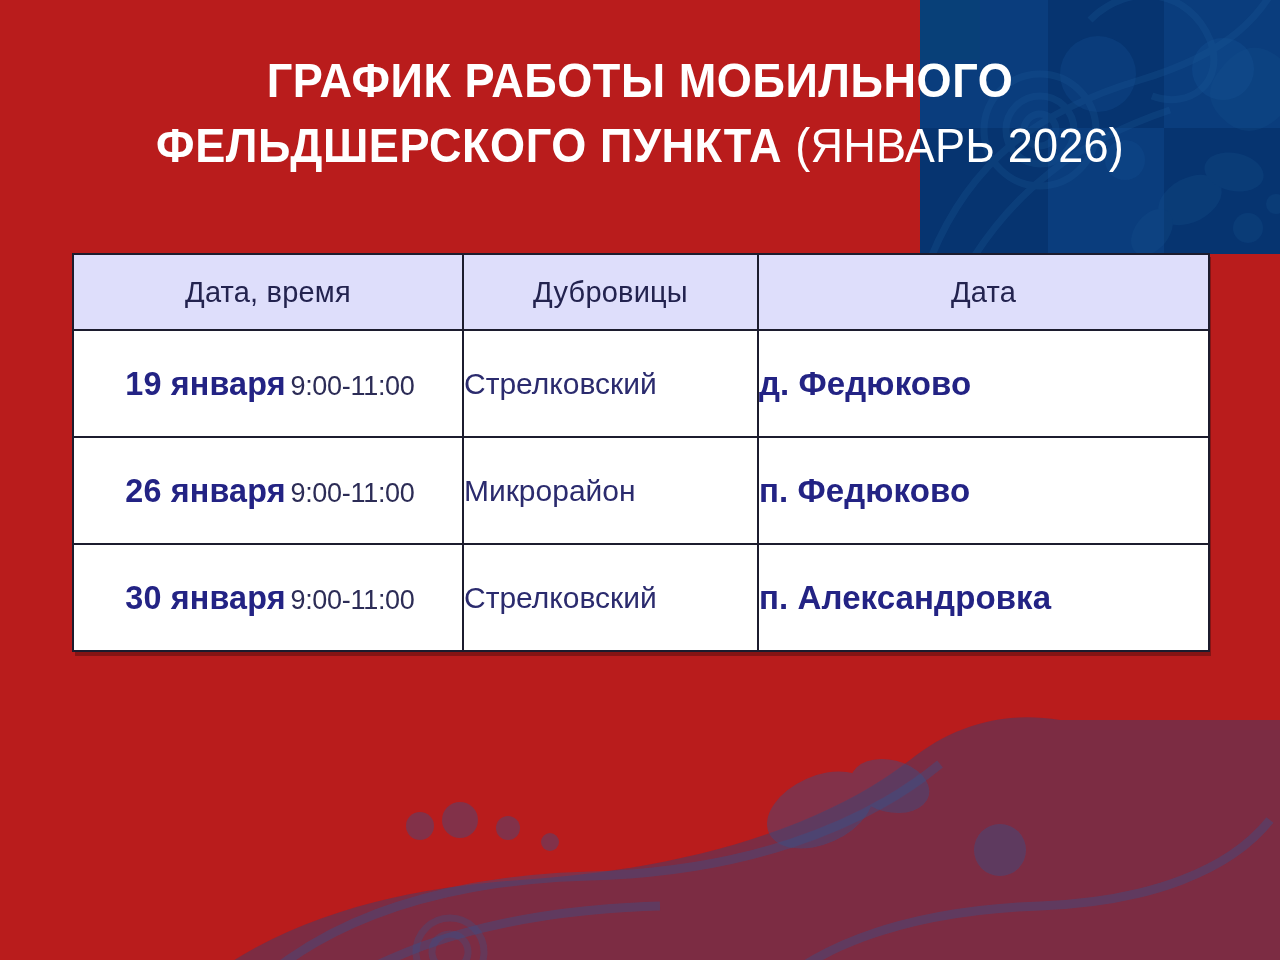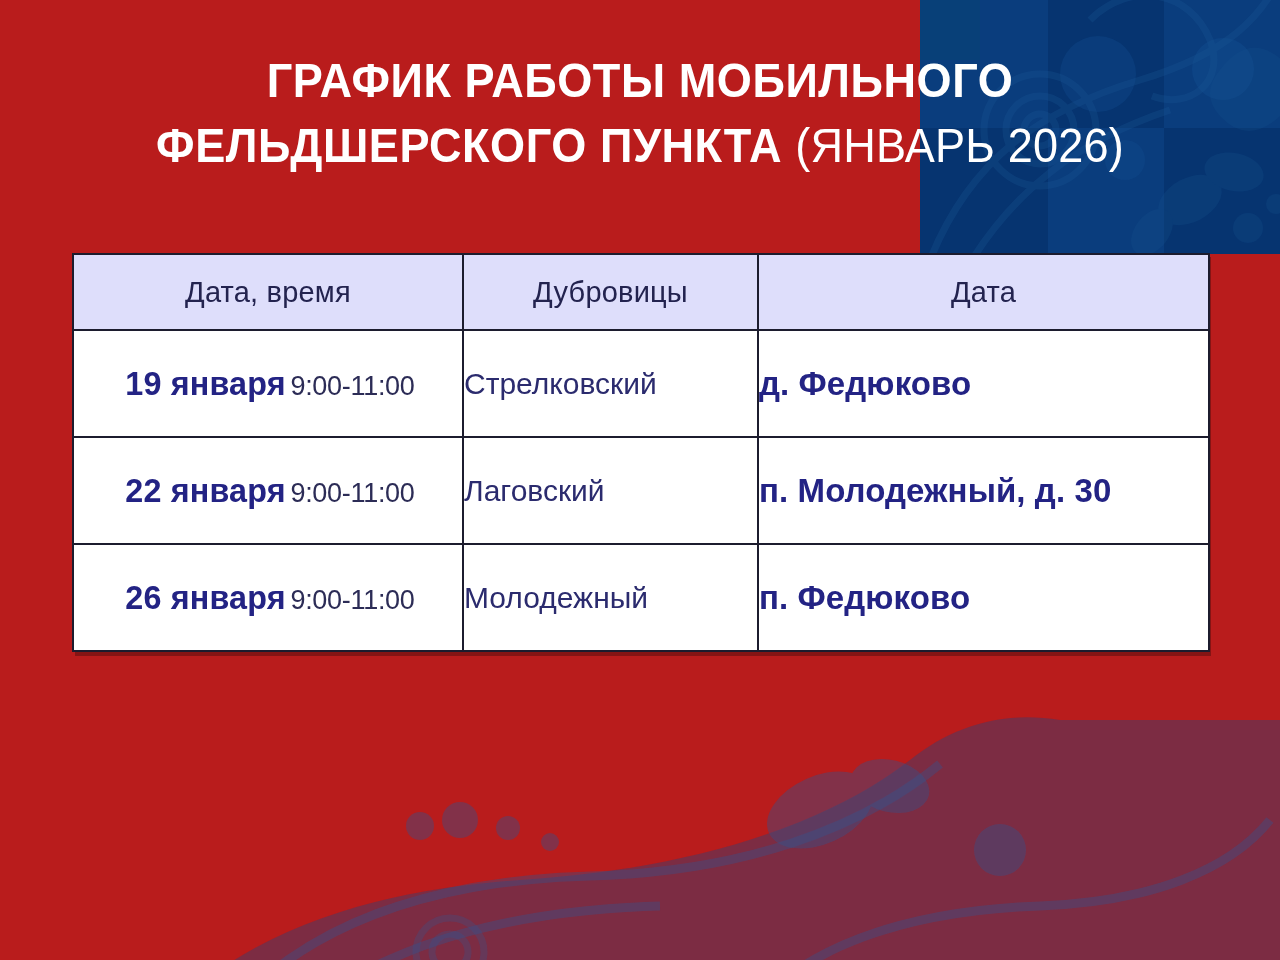--- a/index.html
+++ b/index.html
@@ -265,26 +265,26 @@
           <th>Дата</th>
         </tr>
       </thead>
       <tbody>
         <tr>
           <td class="cell-date"><span class="day">19 января</span><span class="time">9:00-11:00</span></td>
           <td class="cell-micro">Стрелковский</td>
           <td class="cell-addr">д. Федюково</td>
         </tr>
         <tr>
-          <td class="cell-date"><span class="day">22 января</span><span class="time">9:00-11:00</span></td>
-          <td class="cell-micro">Лаговский</td>
-          <td class="cell-addr">п. Молодежный, д. 30</td>
-        </tr>
-        <tr>
           <td class="cell-date"><span class="day">26 января</span><span class="time">9:00-11:00</span></td>
-          <td class="cell-micro">Молодежный</td>
+          <td class="cell-micro">Микрорайон</td>
           <td class="cell-addr">п. Федюково</td>
+        </tr>
+        <tr>
+          <td class="cell-date"><span class="day">30 января</span><span class="time">9:00-11:00</span></td>
+          <td class="cell-micro">Стрелковский</td>
+          <td class="cell-addr">п. Александровка</td>
         </tr>
       </tbody>
     </table>
   </div>
 
 </div>
 
 </body></html>

